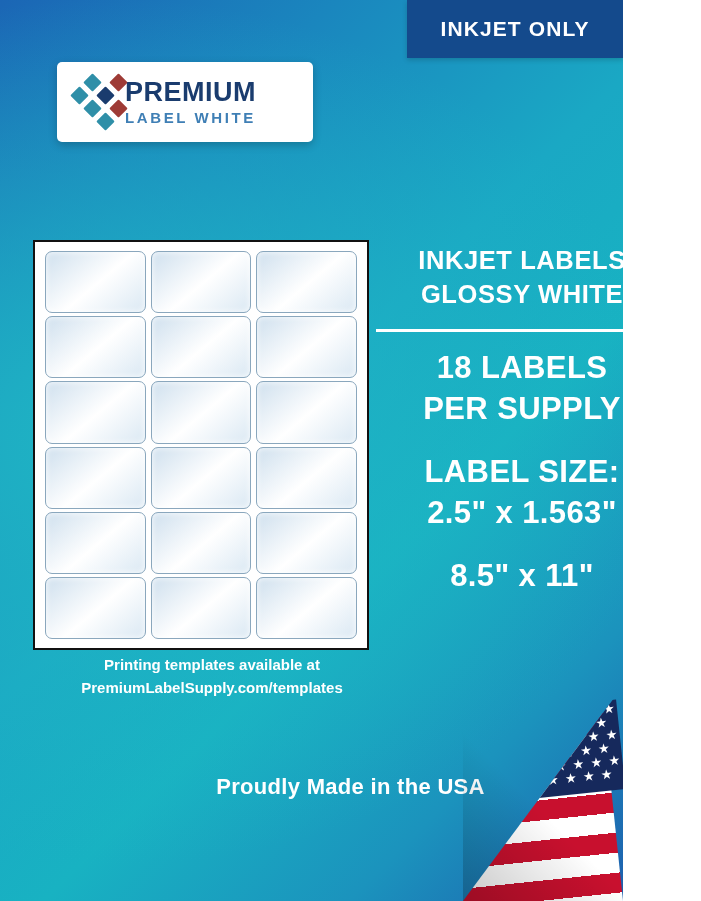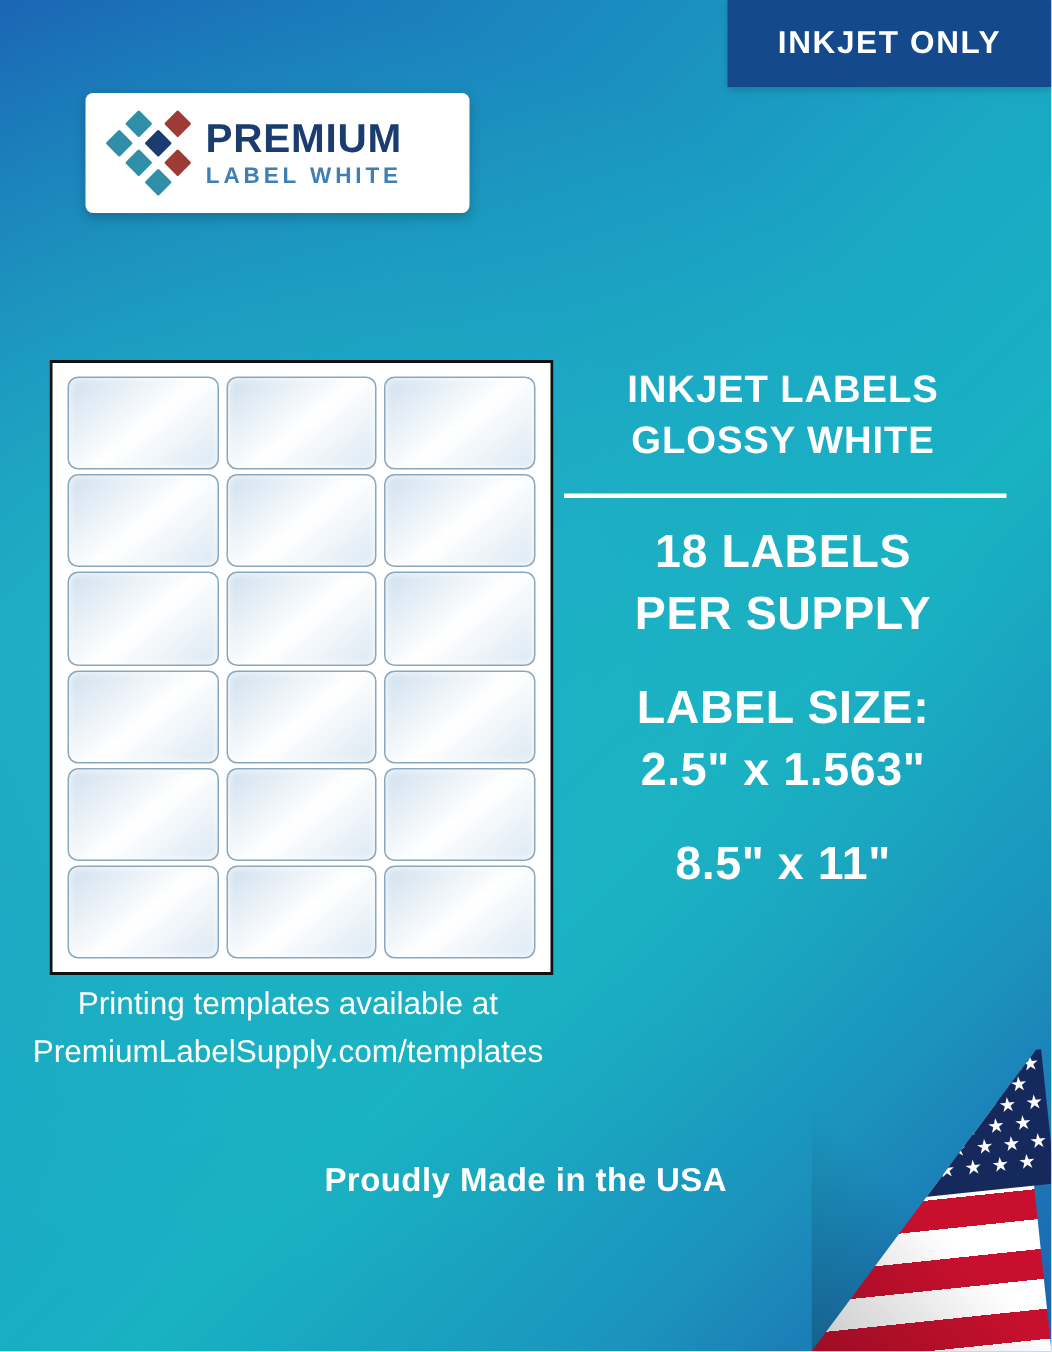--- a/index.html
+++ b/index.html
@@ -9,21 +9,21 @@
   body {
     width: 701px;
     height: 901px;
     font-family: "Liberation Sans", sans-serif;
     background: #ffffff;
     overflow: hidden;
   }
 
   #page {
     position: relative;
-    width: 701px;
+    width: 623px;
     height: 901px;
     overflow: hidden;
     background:
       radial-gradient(ellipse 900px 700px at 18% 48%, #1fb5c4 0%, rgba(31,181,196,0) 62%),
       linear-gradient(135deg, #1b66b5 0%, #1a86be 22%, #1aa8c4 46%, #18b2c2 62%, #1b93bd 82%, #1d5fae 100%);
   }
 
   
   #inkjet-badge {
     position: absolute;
@@ -66,23 +66,21 @@
     flex: 0 0 auto;
   }
   .dmd {
     position: absolute;
     width: 13px;
     height: 13px;
     transform: rotate(45deg);
     border-radius: 1px;
   }
   #logo-text {
-    margin-left: 12px;
     line-height: 1;
-    text-align: right;
   }
   #logo-text .l1 {
     font-size: 27px;
     font-weight: bold;
     color: #1a3c6e;
     letter-spacing: 0.5px;
   }
   #logo-text .l2 {
     font-size: 15px;
     font-weight: bold;
@@ -114,27 +112,27 @@
   }
   .label-cell {
     border: 1px solid #8aa7bd;
     border-radius: 7px;
     background: linear-gradient(140deg, #cfe0ee 0%, #ffffff 52%, #dae8f3 100%);
     box-shadow: inset 0 0 6px rgba(255,255,255,0.9);
   }
 
   #templates-note {
     position: absolute;
-    left: 12px;
+    left: 32px;
     top: 654px;
     width: 360px;
     text-align: center;
     color: #ffffff;
-    font-size: 21px;
-    font-weight: normal;
+    font-size: 15px;
+    font-weight: bold;
     line-height: 1.5;
   }
 
   
   #info {
     position: absolute;
     left: 376px;
     top: 244px;
     width: 292px;
     text-align: center;

